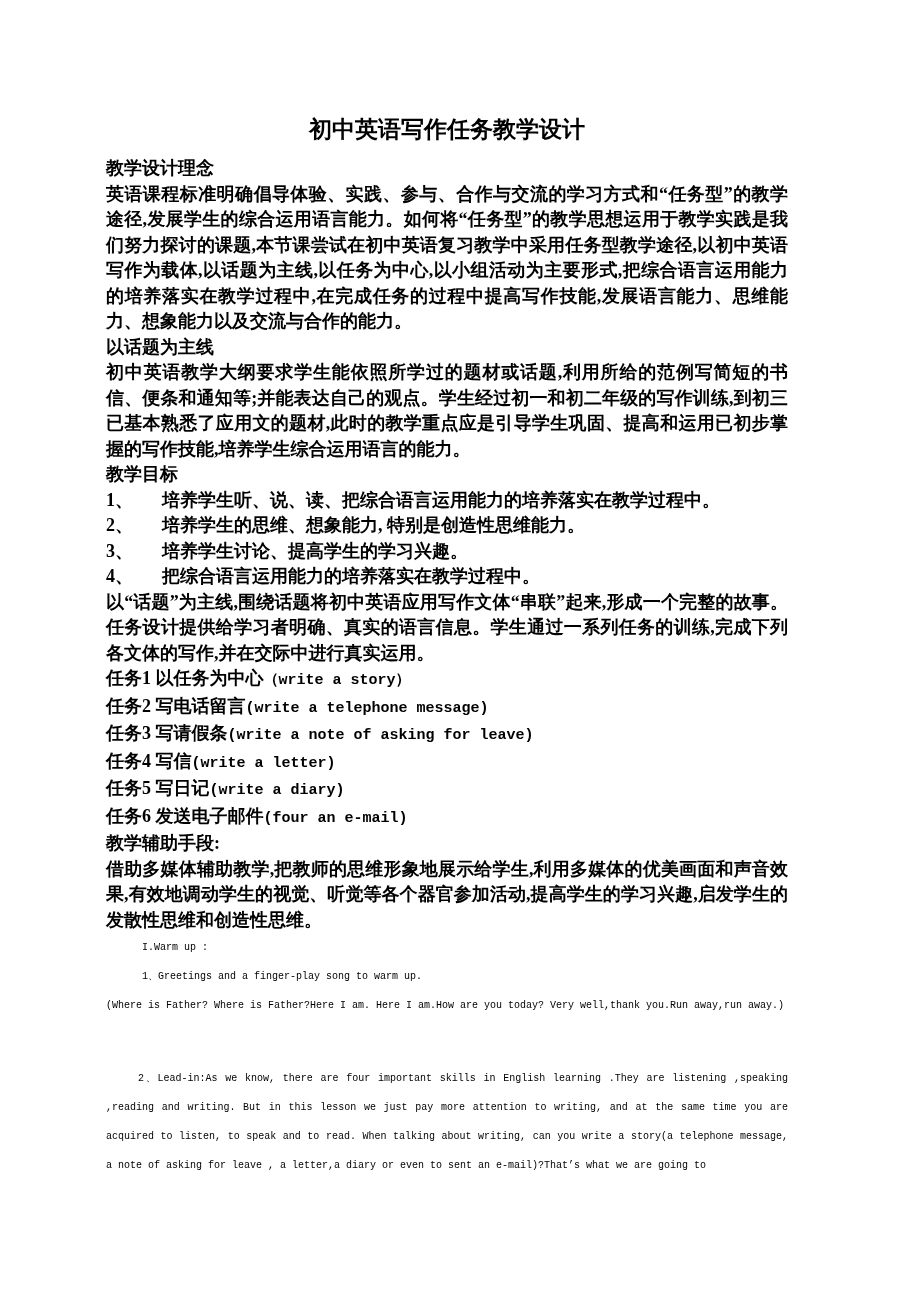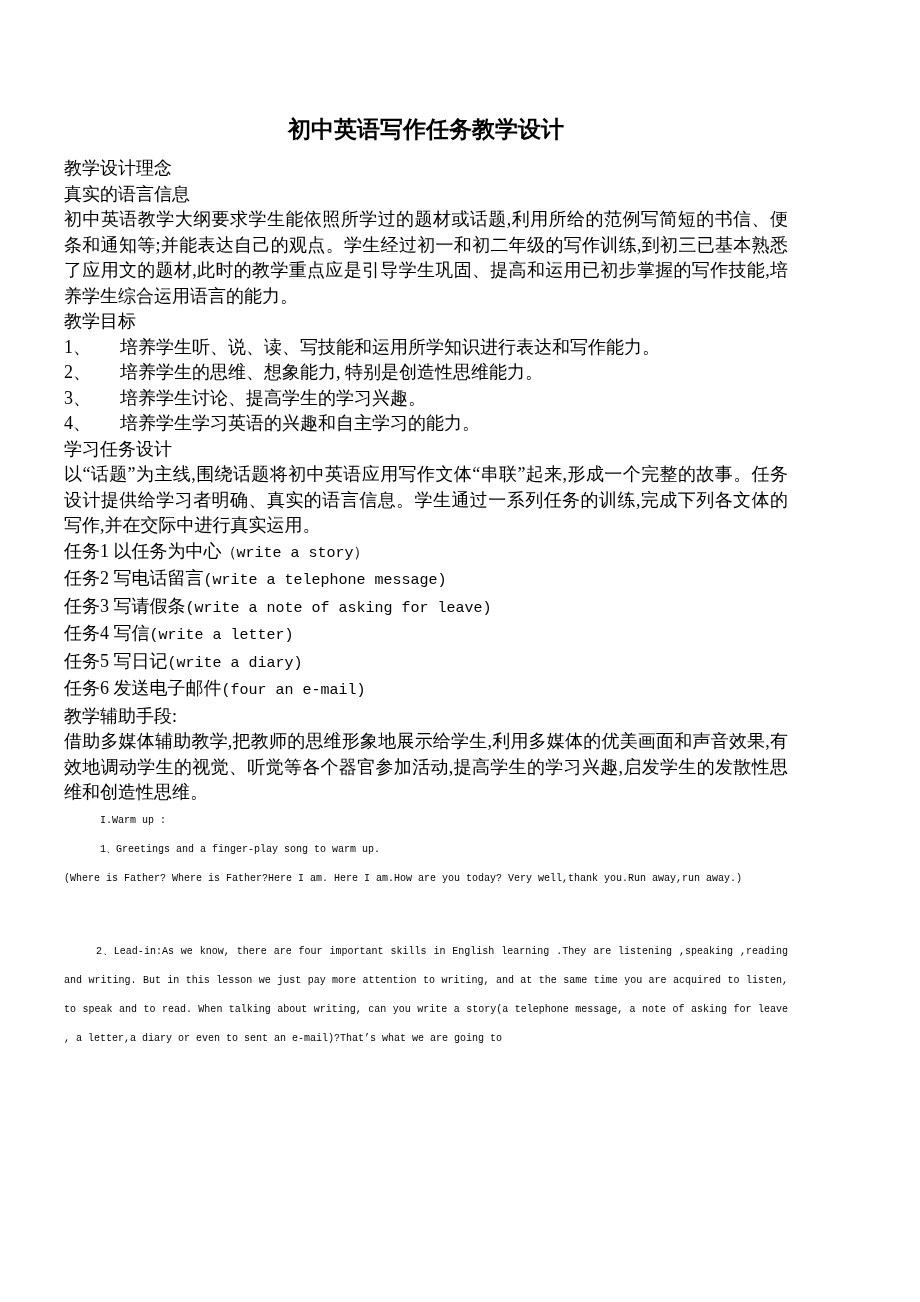--- a/index.html
+++ b/index.html
@@ -8,33 +8,34 @@
     width: 920px;
     height: 1302px;
     overflow: hidden;
     color: #000000;
     font-family: "Liberation Serif", "DejaVu Serif", serif;
   }
   .page {
     width: 920px;
     height: 1302px;
     background: #ffffff;
-    padding: 114px 132px 0 64px;
+    padding: 114px 132px 0 106px;
   }
   .doc-title {
     text-align: center;
     font-size: 23px;
     font-weight: bold;
     line-height: 32px;
     margin-bottom: 10px;
     font-family: "Liberation Serif", "DejaVu Serif", serif;
   }
   .heading, .para, .goal, .task {
     font-size: 18px;
     line-height: 25.5px;
+    font-weight: bold;
   }
   .para {
     text-align: justify;
     text-justify: inter-ideograph;
   }
   .goal .num {
     display: inline-block;
     width: 56px;
   }
   .mono {
@@ -52,32 +53,32 @@
   .lead-in { text-indent: 32px; margin-top: 44px; }
 </style>
 </head>
 <body>
 
 <div class="page">
 
   <h1 class="doc-title">初中英语写作任务教学设计</h1>
 
   <div class="heading">教学设计理念</div>
+  <div class="para">英语课程标准明确倡导体验、实践、参与、合作与交流的学习方式和“任务型”的教学途径,发展学生的综合运用语言能力。如何将“任务型”的教学思想运用于教学实践是我们努力探讨的课题,本节课尝试在初中英语复习教学中采用任务型教学途径,以初中英语写作为载体,以话题为主线,以任务为中心,以小组活动为主要形式,把综合语言运用能力的培养落实在教学过程中,在完成任务的过程中提高写作技能,发展语言能力、思维能力、想象能力以及交流与合作的能力。</div>
 
-  <div class="heading">真实的语言信息</div>
+  <div class="heading">以话题为主线</div>
   <div class="para">初中英语教学大纲要求学生能依照所学过的题材或话题,利用所给的范例写简短的书信、便条和通知等;并能表达自己的观点。学生经过初一和初二年级的写作训练,到初三已基本熟悉了应用文的题材,此时的教学重点应是引导学生巩固、提高和运用已初步掌握的写作技能,培养学生综合运用语言的能力。</div>
 
   <div class="heading">教学目标</div>
 
-  <div class="goal"><span class="num">1、</span><span>培养学生听、说、读、写技能和运用所学知识进行表达和写作能力。</span></div>
+  <div class="goal"><span class="num">1、</span><span>培养学生听、说、读、把综合语言运用能力的培养落实在教学过程中。</span></div>
   <div class="goal"><span class="num">2、</span><span>培养学生的思维、想象能力, 特别是创造性思维能力。</span></div>
   <div class="goal"><span class="num">3、</span><span>培养学生讨论、提高学生的学习兴趣。</span></div>
-  <div class="goal"><span class="num">4、</span><span>培养学生学习英语的兴趣和自主学习的能力。</span></div>
+  <div class="goal"><span class="num">4、</span><span>把综合语言运用能力的培养落实在教学过程中。</span></div>
 
-  <div class="heading">学习任务设计</div>
   <div class="para">以“话题”为主线,围绕话题将初中英语应用写作文体“串联”起来,形成一个完整的故事。任务设计提供给学习者明确、真实的语言信息。学生通过一系列任务的训练,完成下列各文体的写作,并在交际中进行真实运用。</div>
 
   <div class="task"><span>任务1 以任务为中心</span><span class="mono">（write a story）</span></div>
   <div class="task"><span>任务2 写电话留言</span><span class="mono">(write a telephone message)</span></div>
   <div class="task"><span>任务3 写请假条</span><span class="mono">(write a note of asking for leave)</span></div>
   <div class="task"><span>任务4 写信</span><span class="mono">(write a letter)</span></div>
   <div class="task"><span>任务5 写日记</span><span class="mono">(write a diary)</span></div>
   <div class="task"><span>任务6 发送电子邮件</span><span class="mono">(four an e-mail)</span></div>
 
   <div class="heading">教学辅助手段:</div>

